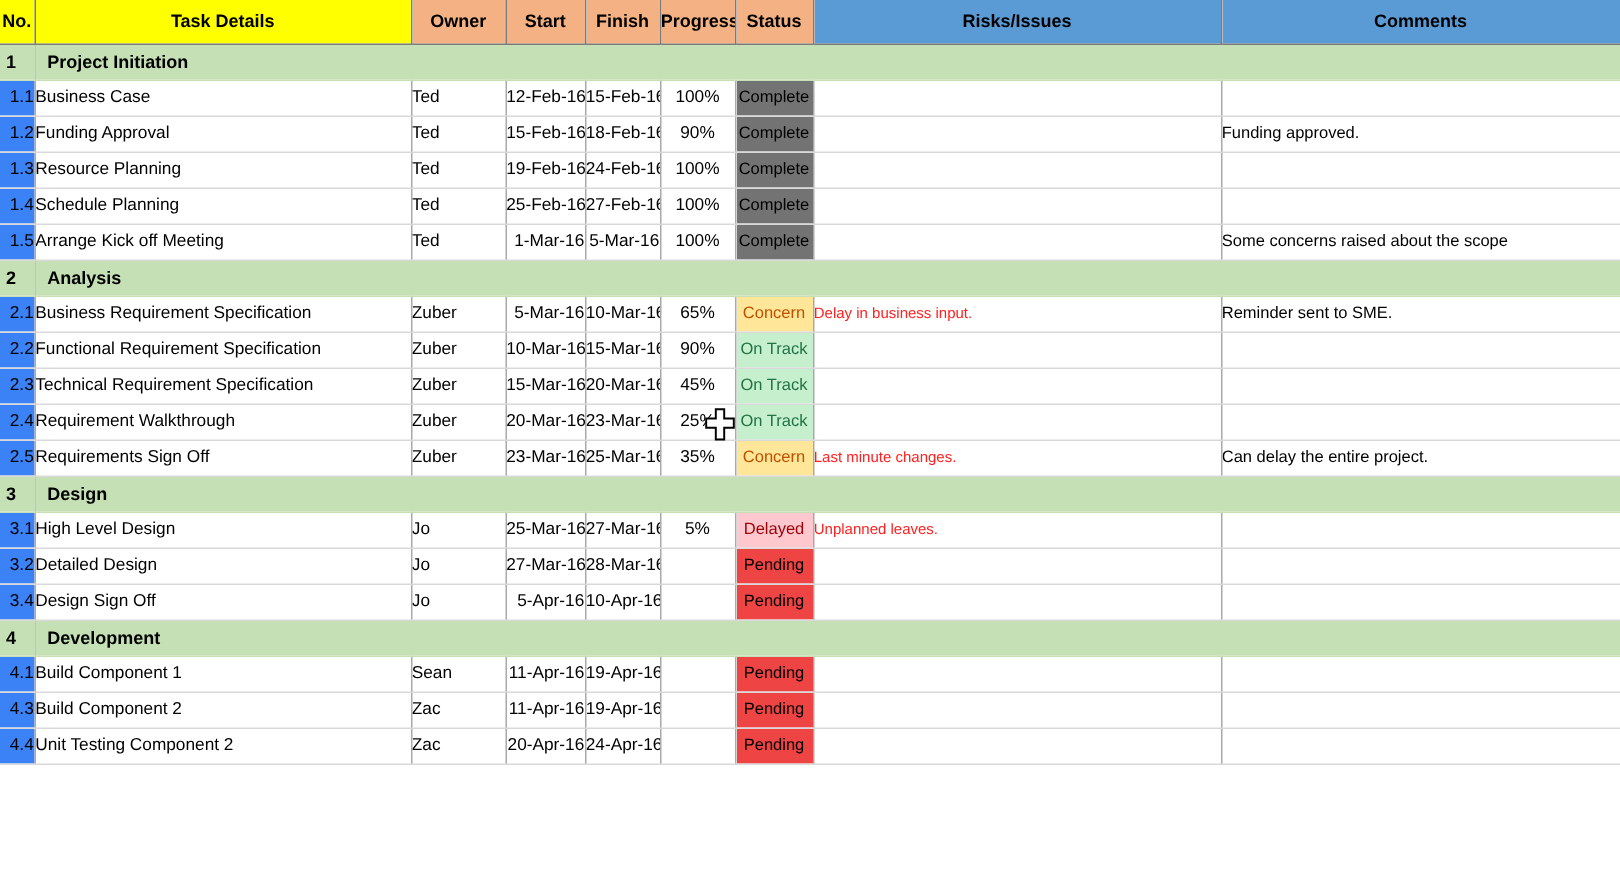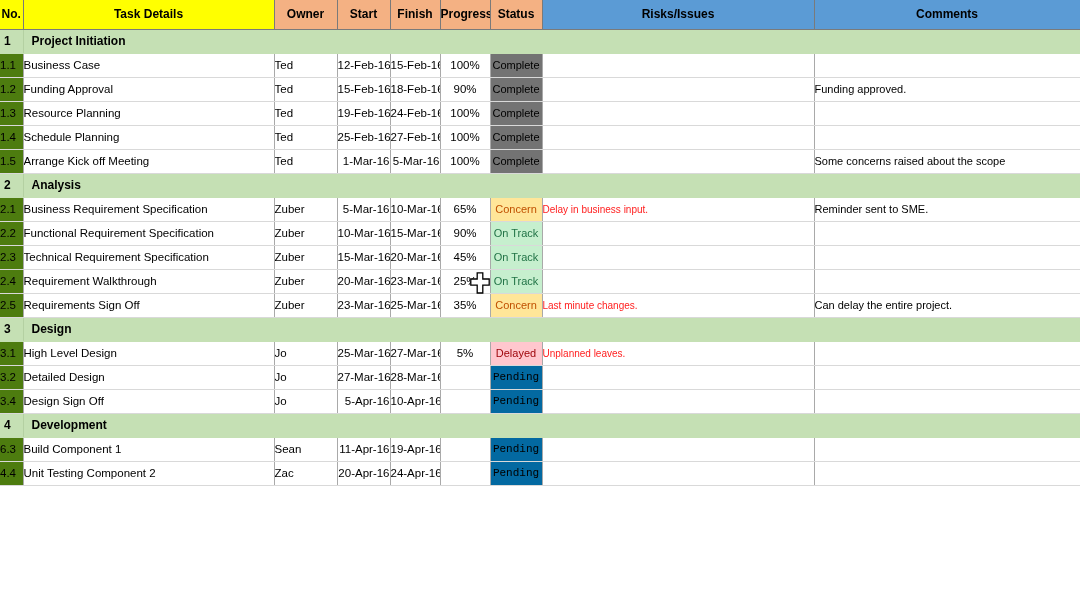--- a/index.html
+++ b/index.html
@@ -80,23 +80,23 @@
     padding-left: 4px;
     border-right: 1px solid #b4d0a2;
   }
   tr.section td.s-name {
     text-align: left;
     padding-left: 8px;
   }
 
   
   td.t-no {
-    text-align: left;
+    text-align: right;
     padding-left: 3px;
-    background: #4d7c0f;
+    background: #3b82f6;
   }
   td.t-task {
     text-align: left;
     padding-left: 6px;
     background: #ffffff;
   }
   td.t-owner {
     text-align: left;
     padding-left: 5px;
     background: #ffffff;
@@ -128,21 +128,21 @@
     background: #ffffff;
     font-size: 11px;
     border-right: none;
   }
 
   
   td.st-complete { background: #737373; color: #000000; }
   td.st-concern  { background: #ffe699; color: #c05000; }
   td.st-ontrack  { background: #c6efce; color: #217346; }
   td.st-delayed  { background: #ffc7ce; color: #9c0006; }
-  td.st-pending  { background: #0369a1; color: #000000; font-family: Liberation Mono, monospace; }
+  td.st-pending  { background: #ef4444; color: #000000; }
 
   
   #cursor {
     position: absolute;
     left: 470px;
     top: 272px;
     width: 20px;
     height: 22px;
     pointer-events: none;
   }
@@ -331,23 +331,34 @@
           <td class="t-progress"></td>
           <td class="t-status st-pending">Pending</td>
           <td class="t-risks"></td>
           <td class="t-comments"></td>
         </tr>
         <tr class="section">
           <td class="s-no">4</td>
           <td class="s-name" colspan="8">Development</td>
         </tr>
         <tr>
-          <td class="t-no">6.3</td>
+          <td class="t-no">4.1</td>
           <td class="t-task">Build Component 1</td>
           <td class="t-owner">Sean</td>
+          <td class="t-start">11-Apr-16</td>
+          <td class="t-finish">19-Apr-16</td>
+          <td class="t-progress"></td>
+          <td class="t-status st-pending">Pending</td>
+          <td class="t-risks"></td>
+          <td class="t-comments"></td>
+        </tr>
+        <tr>
+          <td class="t-no">4.3</td>
+          <td class="t-task">Build Component 2</td>
+          <td class="t-owner">Zac</td>
           <td class="t-start">11-Apr-16</td>
           <td class="t-finish">19-Apr-16</td>
           <td class="t-progress"></td>
           <td class="t-status st-pending">Pending</td>
           <td class="t-risks"></td>
           <td class="t-comments"></td>
         </tr>
         <tr>
           <td class="t-no">4.4</td>
           <td class="t-task">Unit Testing Component 2</td>

